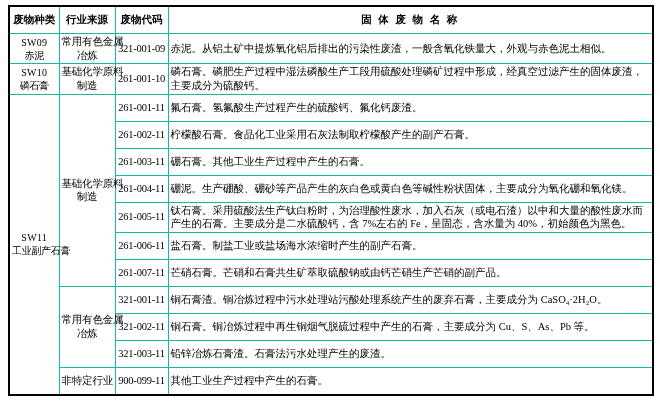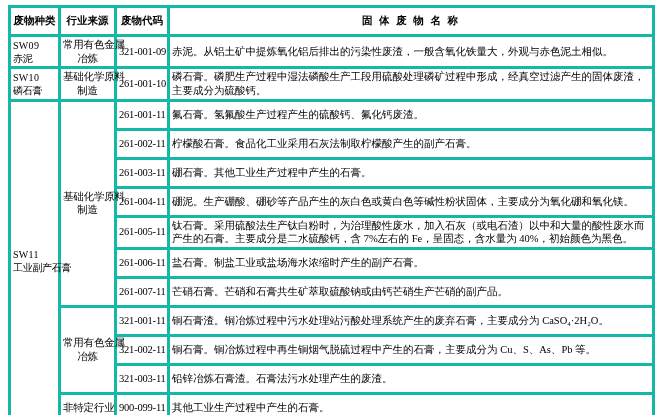--- a/index.html
+++ b/index.html
@@ -10,35 +10,35 @@
     color:#000;
     font-family:"Liberation Serif","DejaVu Serif",serif;
     overflow:hidden;
   }
   table.waste{
     position:absolute;left:8px;top:5px;width:644px;
     border-collapse:collapse;table-layout:fixed;
     border:2px solid #000;
   }
   .waste th,.waste td{
-    border:3px solid #14b8a6;
+    border:1px solid #14b8a6;
     padding:1px 2px;
     vertical-align:middle;
     font-size:10.5px;
     line-height:1.3;
   }
   .waste th{
     font-weight:bold;
     height:24px;
     text-align:center;
     white-space:nowrap;
   }
   th.name-h{letter-spacing:2px;}
   td{height:24px;}
-  .c-cat{}
+  .c-cat{text-align:center;}
   .c-cat .cat-id{font-size:10px;letter-spacing:0.3px;}
   .c-cat .cat-label{font-size:10px;white-space:nowrap;letter-spacing:-0.3px;}
   .c-ind{text-align:center;font-size:9.5px;}
   .c-ind div{white-space:nowrap;letter-spacing:-0.2px;}
   .c-code{text-align:center;font-size:10px;white-space:nowrap;letter-spacing:-0.2px;}
   .c-name{text-align:left;padding:2px 5px;font-size:10.5px;}
   .footer{
     position:absolute;left:0;right:0;bottom:3px;
     text-align:center;font-size:11px;letter-spacing:4px;
   }

